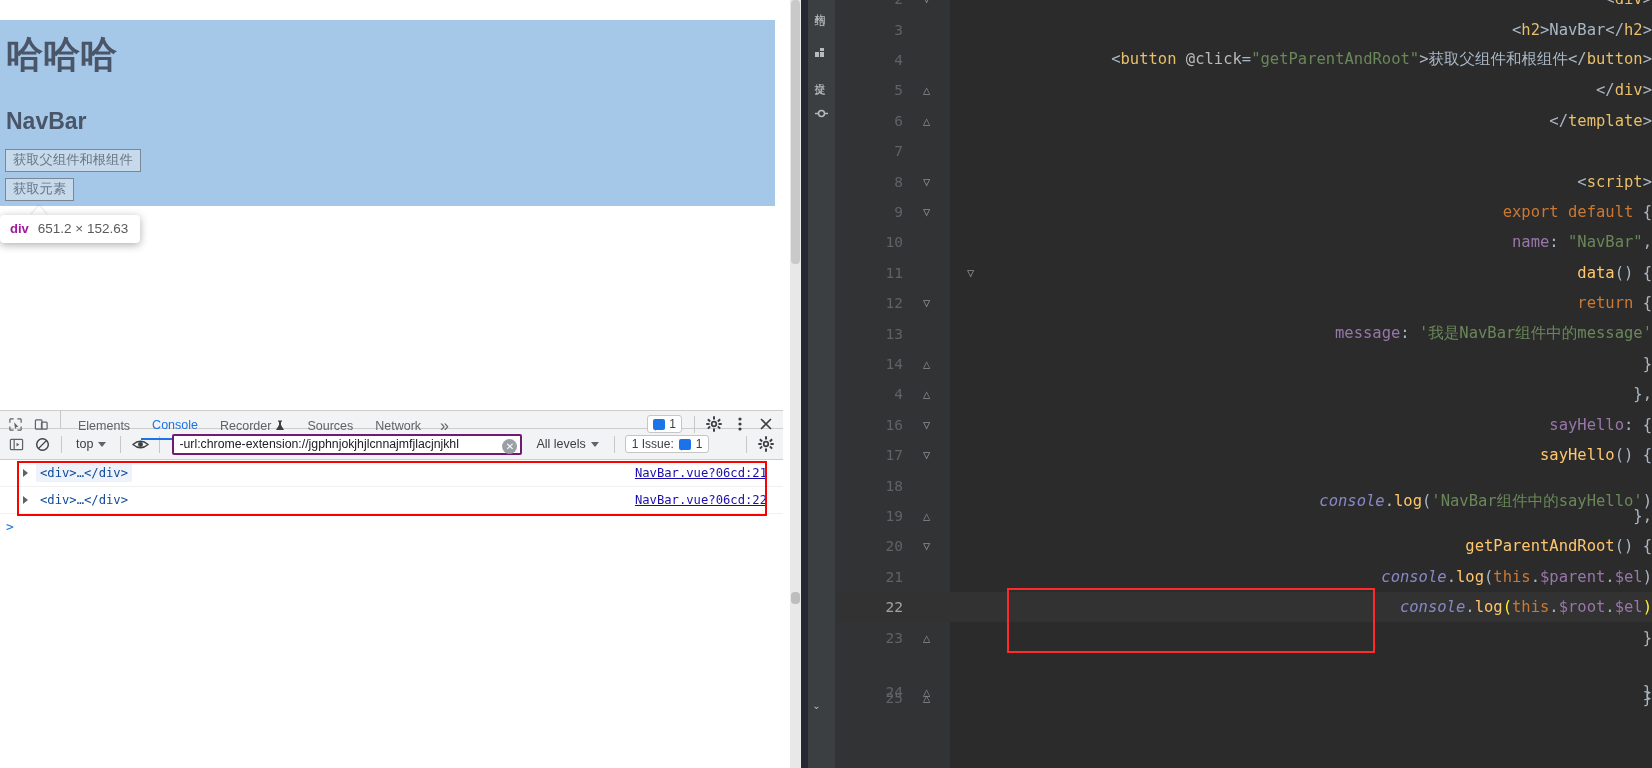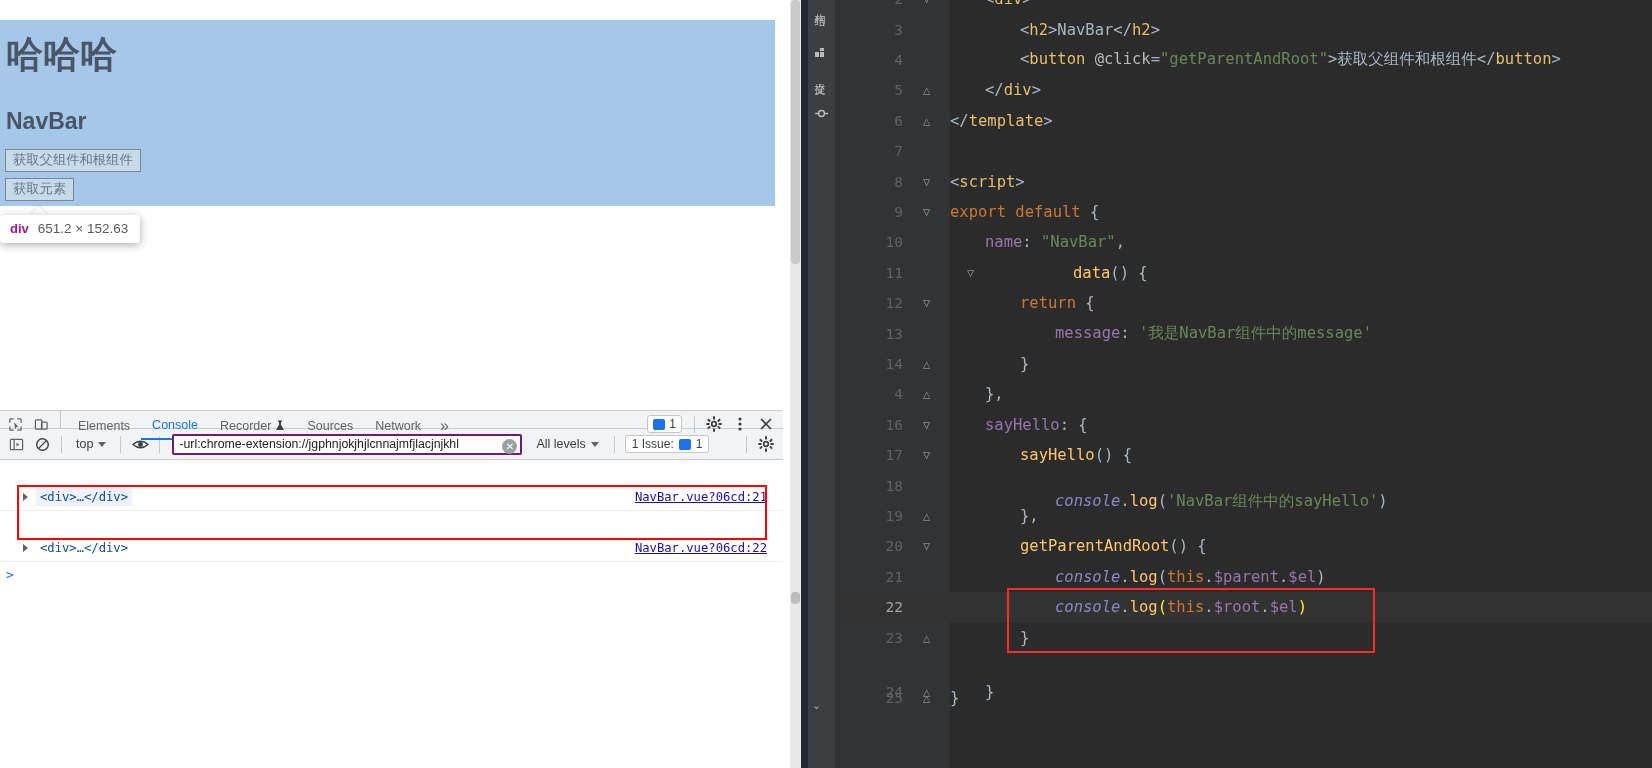--- a/index.html
+++ b/index.html
@@ -131,21 +131,21 @@
   #filter-right{margin-left:auto;display:flex;align-items:center;padding-right:4px;}
 
   
   #console-body{ position:relative; height:296px; background:#fff; }
   #console-redbox{
     position:absolute;left:17px;top:1px;width:750px;height:55px;
     border:2px solid #ff0000; pointer-events:none;
   }
   .cons-row{
     position:relative;height:27px;display:flex;align-items:center;
-    border-bottom:1px solid #f0f0f0; padding-left:22px;margin-top:24px;
+    border-bottom:1px solid #f0f0f0; padding-left:22px;
   }
   .cons-arrow{
     width:9px;height:9px;margin-right:5px;flex:none;position:relative;
   }
   .cons-arrow:before{
     content:"";position:absolute;left:1px;top:0;
     border-left:5px solid #5f6368;border-top:4.5px solid transparent;border-bottom:4.5px solid transparent;
   }
   .cons-text{
     font-family:"DejaVu Sans Mono","Liberation Mono",monospace;
@@ -202,21 +202,21 @@
     display:flex;align-items:center;
     font-family:"DejaVu Sans Mono","Liberation Mono",monospace;
     font-size:15.5px; white-space:pre;
   }
   .code-line.cur{background:#323232;}
   .ln{
     width:68px;text-align:right;color:#606366;font-size:14.5px;flex:none;
     font-family:"DejaVu Sans Mono","Liberation Mono",monospace;
   }
   .fold{width:47px;flex:none;position:relative;color:#8a8f94;font-size:12px;text-align:center;}
-  .ctext{flex:1;padding-left:3px;}
+  .ctext{flex:1;padding-left:3px;text-align:right;}
   
   .t-tag{color:#e8bf6a;}
   .t-punct{color:#a9b7c6;}
   .t-attr{color:#bababa;}
   .t-str{color:#6a8759;}
   .t-kw{color:#cc7832;}
   .t-fn{color:#ffc66d;}
   .t-prop{color:#9876aa;}
   .t-txt{color:#a9b7c6;}
   .t-brace{color:#a9b7c6;}

